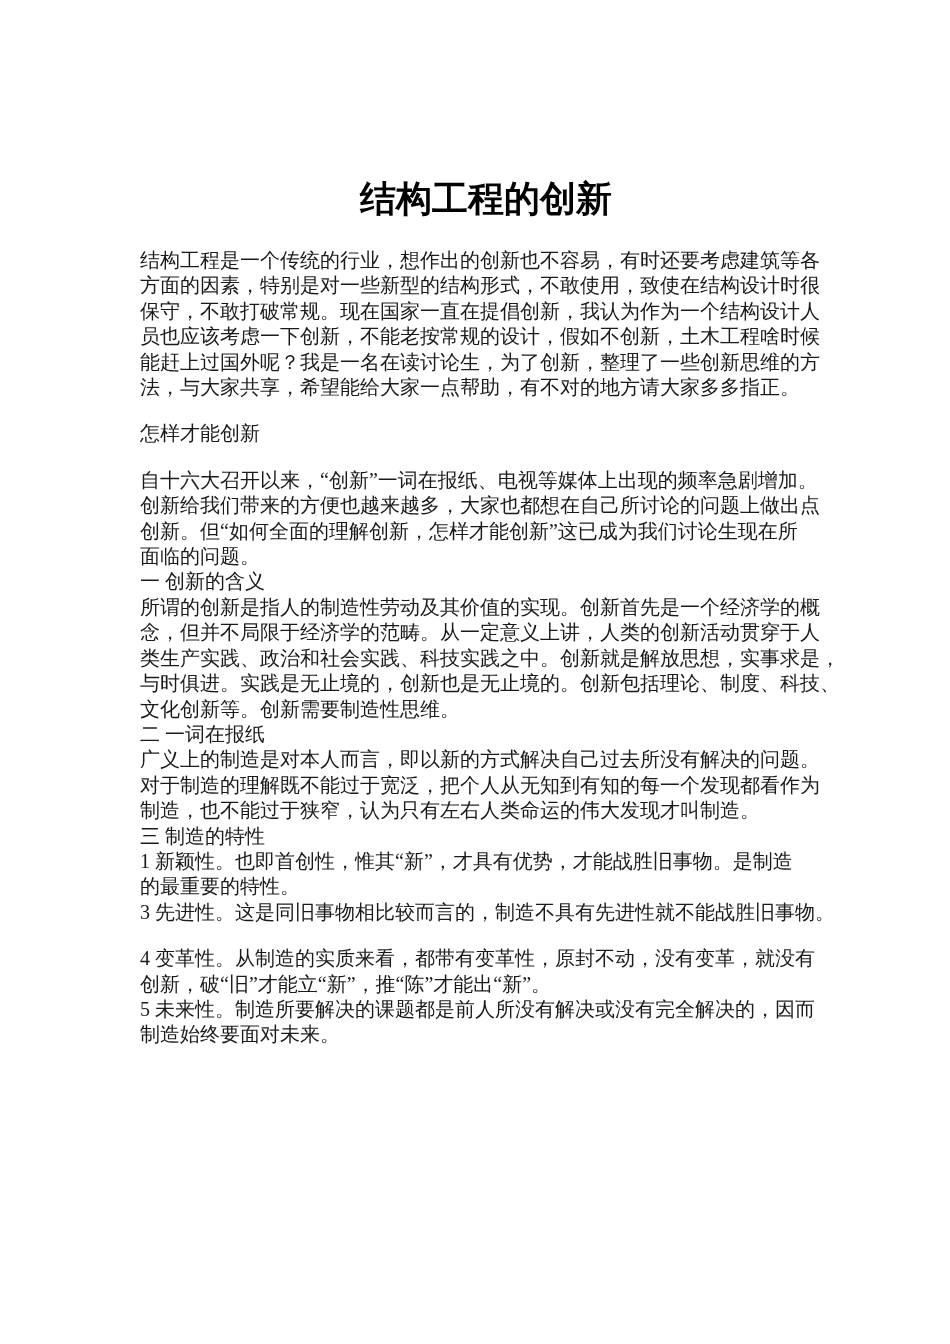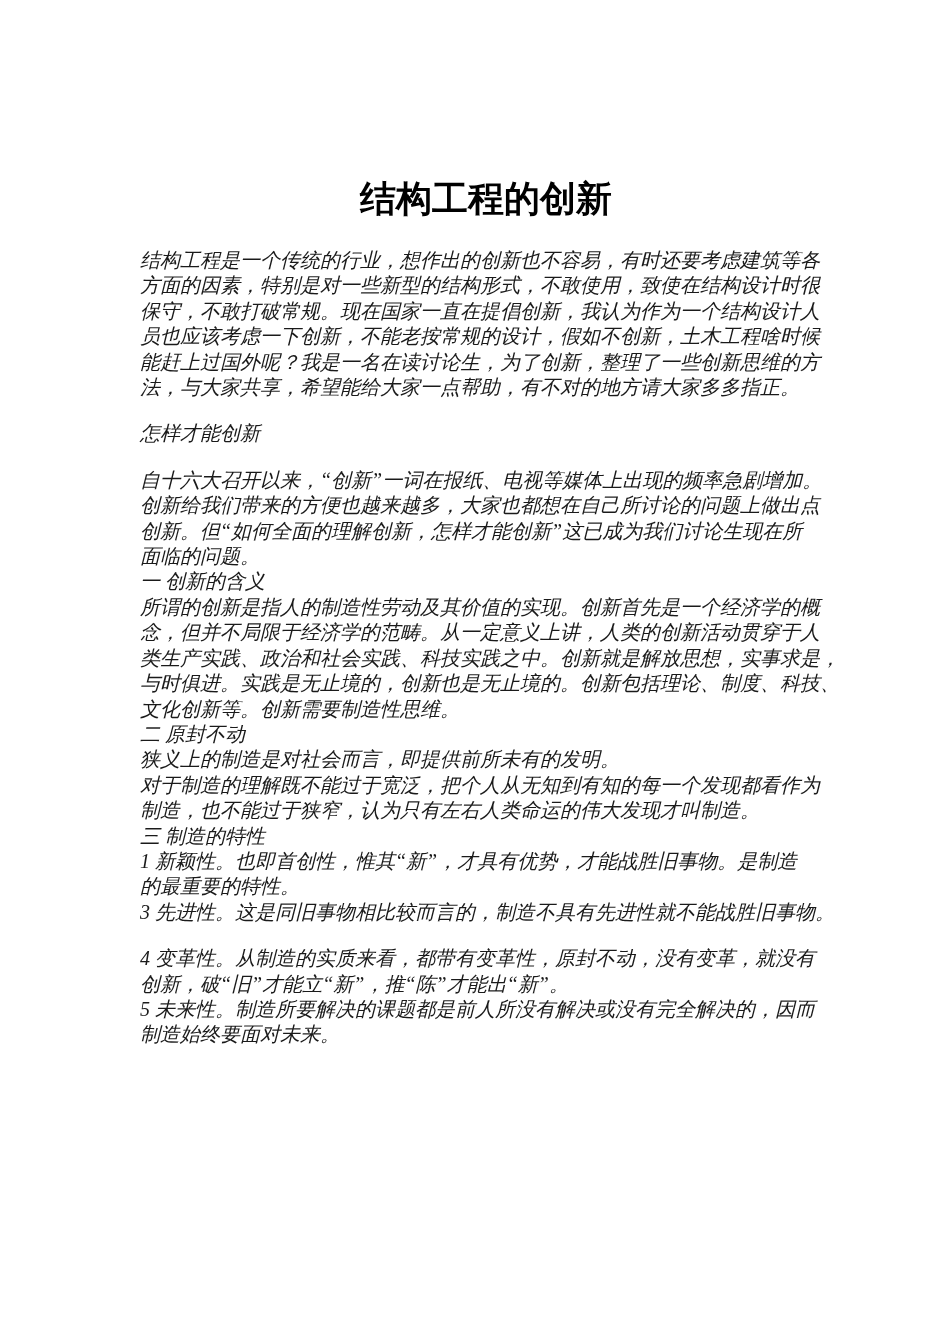--- a/index.html
+++ b/index.html
@@ -32,21 +32,20 @@
   }
   .doc-body {
     width: 682px;
   }
   .block {
     margin: 0;
     font-size: 20px;
     line-height: 25.4px;
     white-space: pre;
     color: #1a1a1a;
-    font-style: italic;
   }
   .block.blank {
     height: 21px;
   }
 </style>
 </head>
 <body>
 
 <div class="page">
   <h1 class="doc-title">结构工程的创新</h1>
@@ -63,22 +62,22 @@
       <p class="block paragraph">自十六大召开以来，“创新”一词在报纸、电视等媒体上出现的频率急剧增加。
 创新给我们带来的方便也越来越多，大家也都想在自己所讨论的问题上做出点
 创新。但“如何全面的理解创新，怎样才能创新”这已成为我们讨论生现在所
 面临的问题。</p>
       <p class="block heading">一 创新的含义</p>
       <p class="block paragraph">所谓的创新是指人的制造性劳动及其价值的实现。创新首先是一个经济学的概
 念，但并不局限于经济学的范畴。从一定意义上讲，人类的创新活动贯穿于人
 类生产实践、政治和社会实践、科技实践之中。创新就是解放思想，实事求是，
 与时俱进。实践是无止境的，创新也是无止境的。创新包括理论、制度、科技、
 文化创新等。创新需要制造性思维。</p>
-      <p class="block heading">二 原封不动</p>
-      <p class="block paragraph">狭义上的制造是对社会而言，即提供前所未有的发明。</p>
+      <p class="block heading">二 一词在报纸</p>
+      <p class="block paragraph">广义上的制造是对本人而言，即以新的方式解决自己过去所没有解决的问题。</p>
       <p class="block paragraph">对于制造的理解既不能过于宽泛，把个人从无知到有知的每一个发现都看作为
 制造，也不能过于狭窄，认为只有左右人类命运的伟大发现才叫制造。</p>
       <p class="block heading">三 制造的特性</p>
       <p class="block list-item">1 新颖性。也即首创性，惟其“新”，才具有优势，才能战胜旧事物。是制造
 的最重要的特性。</p>
       <p class="block list-item">3 先进性。这是同旧事物相比较而言的，制造不具有先进性就不能战胜旧事物。</p>
       <p class="block blank"></p>
       <p class="block list-item">4 变革性。从制造的实质来看，都带有变革性，原封不动，没有变革，就没有
 创新，破“旧”才能立“新”，推“陈”才能出“新”。</p>
       <p class="block list-item">5 未来性。制造所要解决的课题都是前人所没有解决或没有完全解决的，因而

